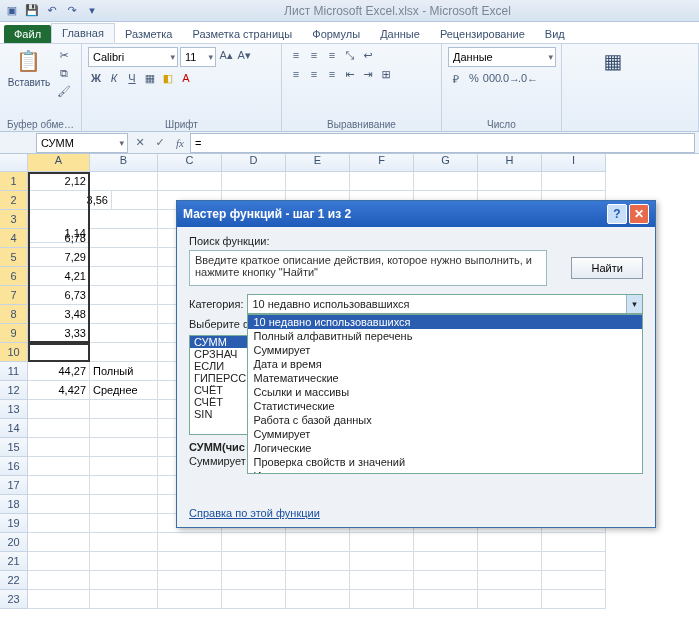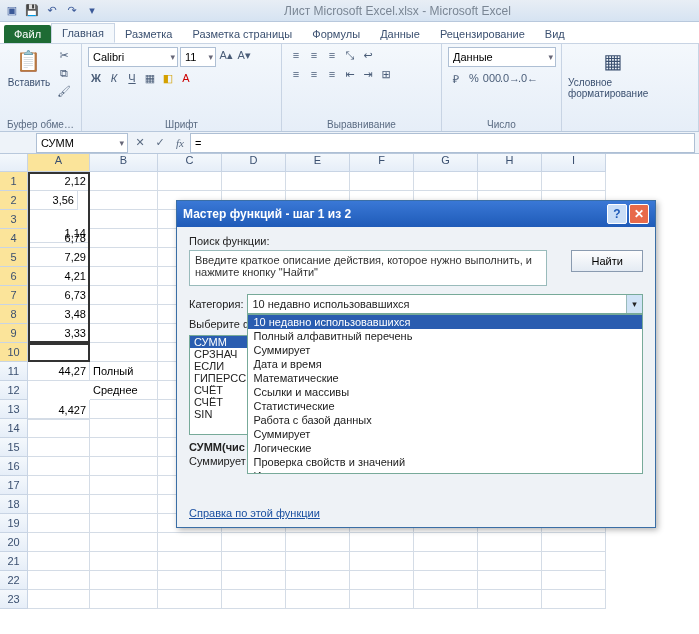--- a/index.html
+++ b/index.html
@@ -72,21 +72,21 @@
 .func-list .fi.sel { background: #2a5db0; color: #fff; }
 .sel-row { display: flex; gap: 4px; }
 .wide-list { flex: 1; height: 100px; border: 1px solid #7a9; background: #2a5db0; position: relative; }
 .wide-list .sbar { position: absolute; right: 0; top: 0; width: 16px; height: 100%; background: #e4ebf3; border-left: 1px solid #9bb; }
 .wide-list .sbar::before { content: "▲"; position: absolute; top: 0; left: 0; width: 16px; height: 14px; font-size: 8px; text-align: center; background: #cfe3f6; }
 .wide-list .sbar::after { content: "▼"; position: absolute; bottom: 0; left: 0; width: 16px; height: 14px; font-size: 8px; text-align: center; background: #cfe3f6; }
 .syntax { font-weight: bold; margin-top: 6px; }
 .desc { margin-top: 2px; }
 .help-link { color: #1a4fa0; text-decoration: underline; margin-top: 40px; display: inline-block; }
 .dlg-buttons { display: flex; justify-content: flex-end; gap: 8px; padding: 8px 12px; }
-.top-row { display: flex; gap: 24px; align-items: flex-start; }
+.top-row { display: flex; gap: 24px; align-items: center; }
 </style>
 </head>
 <body>
 
 <div class="titlebar">
   <div class="qat">
     <span>▣</span>
     <span>💾</span>
     <span>↶</span>
     <span>↷</span>
@@ -180,21 +180,20 @@
         <span>.0←</span>
       </div>
     </div>
     <div class="group-label">Число</div>
   </div>
 
   <div class="group" style="flex:1">
     <div class="group-body">
       <div class="big-btn" style="width:90px">
         <div class="ico">▦</div>
-        <span>Условное форматирование</span>
       </div>
     </div>
     <div class="group-label"></div>
   </div>
 </div>
 
 <div class="formula-bar">
   <div class="name-box">СУММ</div>
   <span class="fb-btn">✕</span>
   <span class="fb-btn">✓</span>
@@ -247,21 +246,21 @@
       <div id="cells" class="cells" style="width: 578px; height: 437px;">
           <div class="cell" style="left: 0px; top: 0px; width: 62px;">2,12</div>
           <div class="cell left" style="left: 62px; top: 0px; width: 68px;"></div>
           <div class="cell" style="left: 130px; top: 0px; width: 64px;"></div>
           <div class="cell" style="left: 194px; top: 0px; width: 64px;"></div>
           <div class="cell" style="left: 258px; top: 0px; width: 64px;"></div>
           <div class="cell" style="left: 322px; top: 0px; width: 64px;"></div>
           <div class="cell" style="left: 386px; top: 0px; width: 64px;"></div>
           <div class="cell" style="left: 450px; top: 0px; width: 64px;"></div>
           <div class="cell" style="left: 514px; top: 0px; width: 64px;"></div>
-          <div class="cell" style="left: 0px; top: 19px; width: 50px;">3,56</div>
+          <div class="cell" style="left: 0px; top: 19px; width: 84px;">3,56</div>
           <div class="cell left" style="left: 62px; top: 19px; width: 68px;"></div>
           <div class="cell" style="left: 130px; top: 19px; width: 64px;"></div>
           <div class="cell" style="left: 194px; top: 19px; width: 64px;"></div>
           <div class="cell" style="left: 258px; top: 19px; width: 64px;"></div>
           <div class="cell" style="left: 322px; top: 19px; width: 64px;"></div>
           <div class="cell" style="left: 386px; top: 19px; width: 64px;"></div>
           <div class="cell" style="left: 450px; top: 19px; width: 64px;"></div>
           <div class="cell" style="left: 514px; top: 19px; width: 64px;"></div>
           <div class="cell" style="left: 0px; top: 52px; width: 62px;">1,14</div>
           <div class="cell left" style="left: 62px; top: 38px; width: 68px;"></div>
@@ -337,21 +336,21 @@
           <div class="cell" style="left: 514px; top: 171px; width: 64px;"></div>
           <div class="cell" style="left: 0px; top: 190px; width: 62px;">44,27</div>
           <div class="cell left" style="left: 62px; top: 190px; width: 68px;">Полный</div>
           <div class="cell" style="left: 130px; top: 190px; width: 64px;"></div>
           <div class="cell" style="left: 194px; top: 190px; width: 64px;"></div>
           <div class="cell" style="left: 258px; top: 190px; width: 64px;"></div>
           <div class="cell" style="left: 322px; top: 190px; width: 64px;"></div>
           <div class="cell" style="left: 386px; top: 190px; width: 64px;"></div>
           <div class="cell" style="left: 450px; top: 190px; width: 64px;"></div>
           <div class="cell" style="left: 514px; top: 190px; width: 64px;"></div>
-          <div class="cell" style="left: 0px; top: 209px; width: 62px; margin-top: 20px;">4,427</div>
+          <div class="cell" style="left: 0px; top: 209px; width: 62px;">4,427</div>
           <div class="cell left" style="left: 62px; top: 209px; width: 68px;">Среднее</div>
           <div class="cell" style="left: 130px; top: 209px; width: 64px;"></div>
           <div class="cell" style="left: 194px; top: 209px; width: 64px;"></div>
           <div class="cell" style="left: 258px; top: 209px; width: 64px;"></div>
           <div class="cell" style="left: 322px; top: 209px; width: 64px;"></div>
           <div class="cell" style="left: 386px; top: 209px; width: 64px;"></div>
           <div class="cell" style="left: 450px; top: 209px; width: 64px;"></div>
           <div class="cell" style="left: 514px; top: 209px; width: 64px;"></div>
           <div class="cell" style="left: 0px; top: 228px; width: 62px;"></div>
           <div class="cell" style="left: 62px; top: 228px; width: 68px;"></div>

